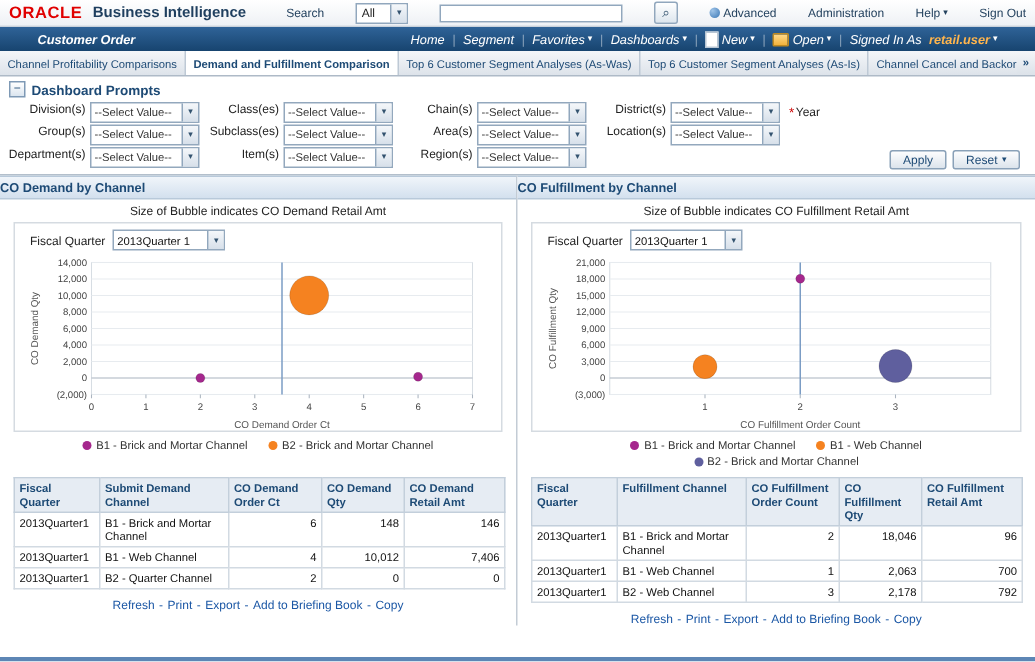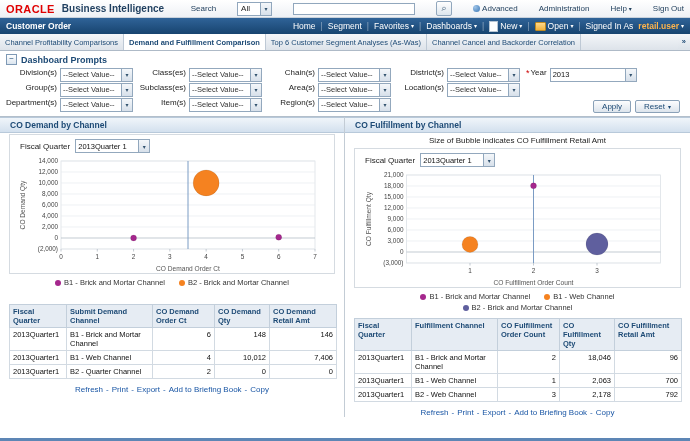--- a/index.html
+++ b/index.html
@@ -22,21 +22,21 @@
     font-family:inherit;}
   .go-btn{width:14px;height:13px;border:1px solid #91a7bd;border-radius:2px;cursor:pointer;
     background:linear-gradient(#ffffff,#dde6ee);display:flex;align-items:center;justify-content:center;
     font-size:9px;color:#33536f;}
   .hlink{color:#24425f;cursor:pointer;display:inline-flex;align-items:center;gap:2px;white-space:nowrap;}
   .adv-icon{width:7px;height:7px;border-radius:50%;display:inline-block;
     background:radial-gradient(circle at 30% 30%,#9fc4e8,#3a77b5);}
   .caret{font-size:6px;line-height:1;}
   
   .nav{height:16px;background:linear-gradient(#2f6398,#17446f);display:flex;align-items:center;
-    color:#fff;font-size:8.5px;padding:0 6px;}
+    color:#fff;font-size:8.5px;padding:0 25px;font-style:italic;}
   .dash-name{font-weight:700;}
   .nav-right{margin-left:auto;display:flex;align-items:center;gap:5px;white-space:nowrap;}
   .nav-right a{color:#fff;cursor:pointer;display:inline-flex;align-items:center;gap:2px;text-decoration:none;}
   .nsep{color:rgba(255,255,255,.45);}
   .user{color:#ffb54d;font-weight:700;}
   .icon-page{width:7px;height:9px;background:#fff;border:1px solid #b8c6d4;display:inline-block;}
   .icon-folder{width:9px;height:7px;background:linear-gradient(#ffd98a,#f2b33d);
     border:1px solid #c08a20;border-radius:1px;display:inline-block;}
   
   .tabs{height:16px;display:flex;align-items:stretch;position:relative;overflow:hidden;
@@ -65,21 +65,21 @@
   .req{color:#c00;font-size:9px;margin:0 1px 0 6px;}
   .papply{position:absolute;right:10px;bottom:3px;display:flex;gap:4px;}
   .btn{font-family:inherit;font-size:8px;color:#1d4a75;border:1px solid #8aa1b8;cursor:pointer;
     background:linear-gradient(#fdfdfe,#dce4ec);padding:1px 8px;border-radius:2px;
     display:inline-flex;align-items:center;gap:3px;}
   
   .panels{display:flex;border-top:1px solid #b3bfcb;}
   .panel{width:345px;box-sizing:border-box;}
   .panel.left-p{border-right:1px solid #c3ccd5;}
   .sec-hdr{background:linear-gradient(#f0f5fa,#d3e0ee);border-top:1px solid #b8c9da;
-    border-bottom:1px solid #b8c9da;color:#1d4a75;font-weight:700;font-size:8.5px;padding:2px 10px;}
+    border-bottom:1px solid #b8c9da;color:#1d4a75;font-weight:700;font-size:8.5px;padding:2px 0;}
   .sec-sub{text-align:center;font-size:8px;color:#222;padding:3px 0 2px;}
   .chart-box{margin:1px 9px;border:1px solid #d5dbe1;padding:2px 2px 0;}
   .fq-row{display:flex;align-items:center;gap:5px;padding:2px 0 2px 8px;font-size:8px;color:#222;}
   .chart{height:118px;cursor:pointer;}
   .chart text{font-family:"Liberation Sans","DejaVu Sans",sans-serif;}
   .legend{height:24px;display:flex;flex-wrap:wrap;justify-content:center;align-content:flex-start;
     column-gap:14px;row-gap:2px;font-size:7.5px;color:#333;padding-top:3px;max-width:310px;margin:0 auto;}
   .li{display:inline-flex;align-items:center;gap:3px;white-space:nowrap;}
   .dot{width:6px;height:6px;border-radius:50%;display:inline-block;background:#999;}
   
@@ -156,20 +156,21 @@
       <span class="user">retail.user</span>
       <span class="caret">▾</span>
     </a>
   </div>
 </div>
 
 <div class="tabs">
   <div class="tab">Channel Profitability Comparisons</div>
   <div class="tab active">Demand and Fulfillment Comparison</div>
   <div class="tab">Top 6 Customer Segment Analyses (As-Was)</div>
+  <div class="tab">Top 6 Customer Segment Analyses (As-Is)</div>
   <div class="tab">Channel Cancel and Backorder Correlation</div>
 
   <span class="tab-overflow">»</span>
 </div>
 
 <div class="phdr">
   <span class="collapse-box">−</span>
   <span class="ptitle">Dashboard Prompts</span>
 </div>
 
@@ -199,24 +200,20 @@
     <div class="pcell">
       <span class="plab">District(s)</span>
       <span class="pselect">
         <span class="pval">--Select Value--</span>
         <span class="sel-btn">▾</span>
       </span>
     </div>
     <div class="pcell year">
       <span class="req">*</span>
       <span class="plab">Year</span>
-      <span class="pselect">
-        <span class="pval">2013</span>
-        <span class="sel-btn">▾</span>
-      </span>
     </div>
   </div>
   <div class="prow">
     <div class="pcell">
       <span class="plab">Group(s)</span>
       <span class="pselect">
         <span class="pval">--Select Value--</span>
         <span class="sel-btn">▾</span>
       </span>
     </div>
@@ -271,20 +268,21 @@
       <span>Reset</span>
       <span class="caret">▾</span>
     </button>
   </div>
 </div>
 
 <div class="panels">
 
   <section class="panel left-p">
     <div class="sec-hdr">CO Demand by Channel</div>
+    <div class="sec-sub">Size of Bubble indicates CO Demand Retail Amt</div>
     <div class="chart-box">
       <div class="fq-row">
         <span>Fiscal Quarter</span>
         <span class="pselect">
           <span class="pval" style="width:58px;color:#111;">2013Quarter 1</span>
           <span class="sel-btn">▾</span>
         </span>
       </div>
       <div class="chart"><svg viewBox="0 0 310 118" width="100%" height="118">
             <rect x="44" y="6" width="254" height="88" fill="#ffffff" stroke="#d7dde3" stroke-width="0.7"></rect>

